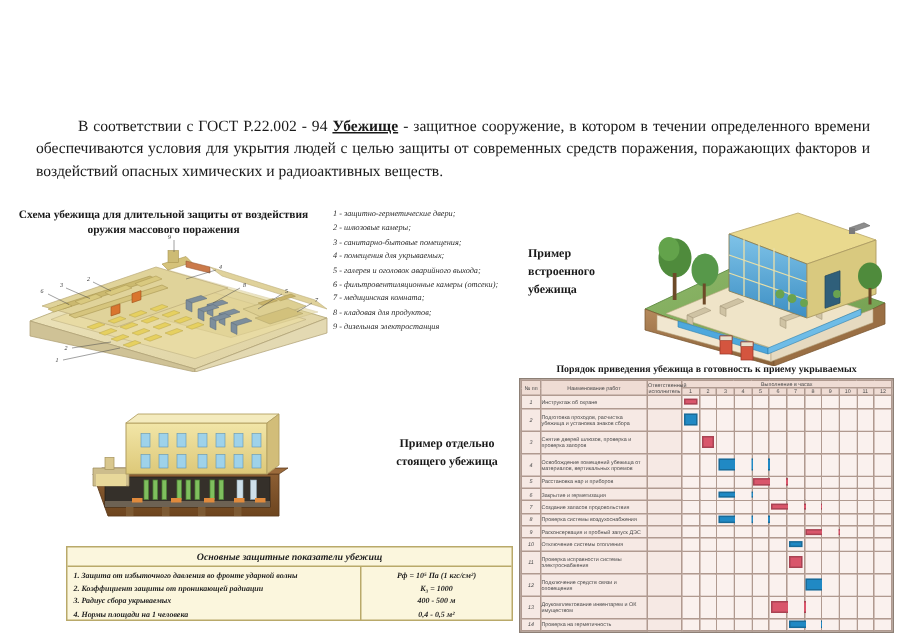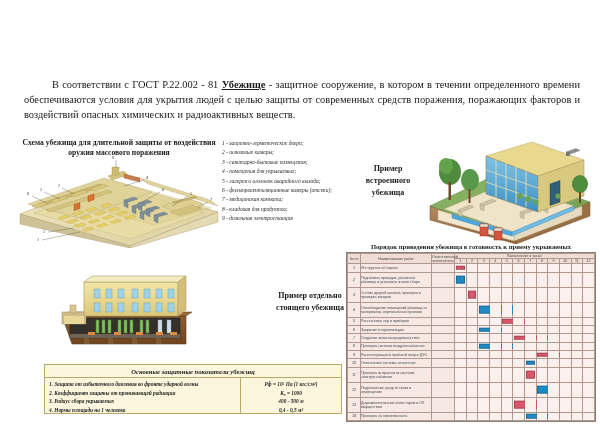--- a/index.html
+++ b/index.html
@@ -22,47 +22,47 @@
   
   .intro{
     position:absolute;left:24px;top:78px;width:556px;
     font-size:10.4px;line-height:1.42;text-align:justify;
     text-indent:28px;
   }
   .intro b{font-weight:bold;text-decoration:underline;}
 
   
   .scheme-head{
-    position:absolute;left:12px;top:138px;width:214px;
+    position:absolute;left:2px;top:138px;width:214px;
     text-align:center;font-weight:bold;font-size:7.6px;line-height:1.35;
   }
 
   
   .scheme-art{position:absolute;left:12px;top:156px;width:212px;height:92px;}
   .scheme-art svg{display:block;}
 
   
   .legend{
     position:absolute;left:222px;top:139px;width:116px;
     font-family:"Liberation Serif", serif;
     font-style:italic;font-size:5.5px;line-height:1.62;color:#2b2b2b;
   }
   .legend div{margin-bottom:0.5px;}
 
   
   .builtin-label{
-    position:absolute;left:352px;top:163px;width:72px;text-align:center;
+    position:absolute;left:352px;top:163px;width:72px;
     font-weight:bold;font-size:8px;line-height:1.5;
   }
   .builtin-art{position:absolute;left:424px;top:140px;width:170px;height:104px;}
 
   
   .standalone-art{position:absolute;left:60px;top:272px;width:200px;height:78px;}
   .standalone-label{
-    position:absolute;left:270px;top:290px;width:80px;text-align:center;
+    position:absolute;left:258px;top:290px;width:80px;text-align:center;
     font-weight:bold;font-size:8px;line-height:1.45;
   }
 
   
   .ind-box{
     position:absolute;left:44px;top:364px;width:296px;height:48px;
     border:1px solid #b9a96a;background:#fbf6dd;
   }
   .ind-title{
     text-align:center;font-style:italic;font-weight:bold;font-size:6.6px;
@@ -108,21 +108,21 @@
 
   .hours-head{text-align:center;font-size:3.8px;}
 </style>
 </head>
 <body>
 
 <div class="page">
 
 
   <div class="intro">
-    <span>В соответствии с ГОСТ Р.22.002 - 81 </span><b>Убежище</b><span> - защитное сооружение, в котором в течении определенного времени обеспечиваются условия для укрытия людей с целью защиты от современных средств поражения, поражающих факторов  и воздействий опасных химических и радиоактивных веществ.</span>
+    <span>В соответствии с ГОСТ Р.22.002 - 94 </span><b>Убежище</b><span> - защитное сооружение, в котором в течении определенного времени обеспечиваются условия для укрытия людей с целью защиты от современных средств поражения, поражающих факторов  и воздействий опасных химических и радиоактивных веществ.</span>
   </div>
 
   <div class="scheme-head">Схема убежища для длительной защиты от воздействия оружия массового поражения</div>
 
   <div class="scheme-art">
     <svg width="212" height="92" viewBox="0 0 212 92">
       <defs>
         <linearGradient id="slab" x1="0" y1="0" x2="1" y2="1">
           <stop offset="0" stop-color="#efe7c0"></stop>
             <stop offset="1" stop-color="#ddd0a0"></stop>

